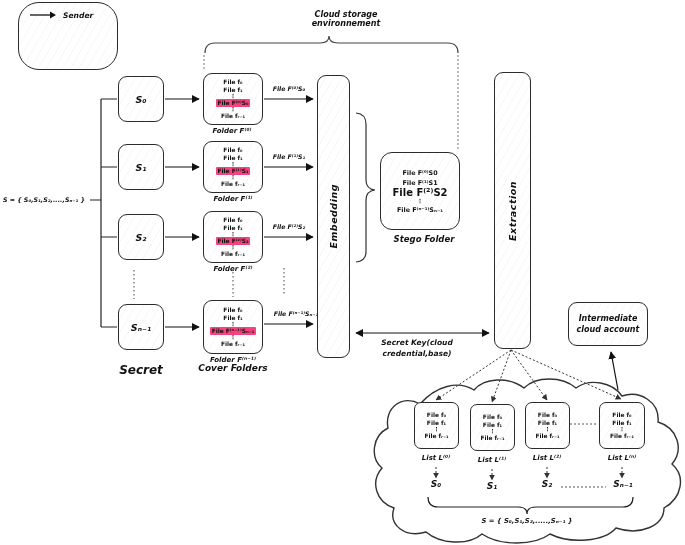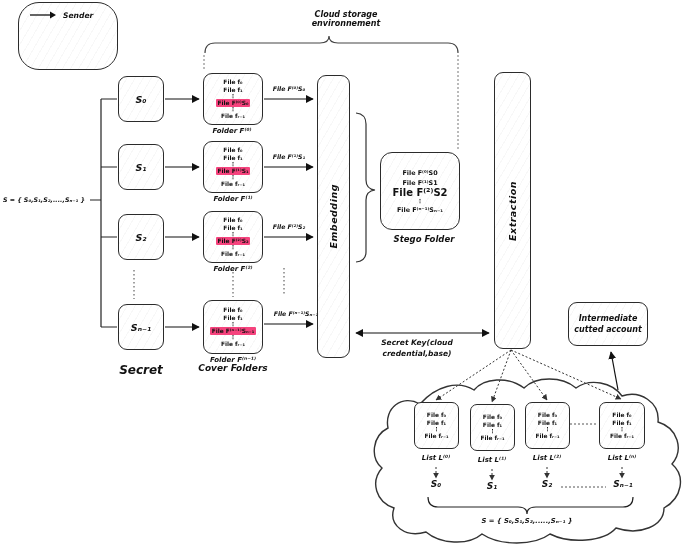--- a/index.html
+++ b/index.html
@@ -161,21 +161,21 @@
   <span class="vdots">⋮</span>
   <span class="file" style="font-size:6.4px">File F⁽ⁿ⁻¹⁾Sₙ₋₁</span>
 </div>
 <div class="abs bi ctr" style="left:379px;top:234px;width:90px;font-size:8.5px">Stego Folder</div>
 
 <div class="abs bi ctr" style="left:112px;top:363px;width:58px;font-size:12px">Secret</div>
 <div class="abs bi ctr" style="left:192px;top:363px;width:82px;font-size:9px">Cover Folders</div>
 
 <div class="abs bi ctr" style="left:363px;top:337px;width:108px;font-size:7.5px;line-height:11px">Secret Key(cloud credential,base)</div>
 
-<div class="abs box flexc bi ctr" style="left:568px;top:302px;width:80px;height:44px;font-size:8px;line-height:11px;padding:2px">Intermediate cutted account</div>
+<div class="abs box flexc bi ctr" style="left:568px;top:302px;width:80px;height:44px;font-size:8px;line-height:11px;padding:2px">Intermediate cloud account</div>
 
 <div class="abs box col" style="left:414px;top:402px;width:45px;height:47px;border-radius:7px">
   <span class="file">File f₀</span>
   <span class="file">File f₁</span>
   <span class="vdots">⋮</span>
   <span class="file">File fᵣ₋₁</span>
 </div>
 <div class="abs box col" style="left:470px;top:404px;width:45px;height:47px;border-radius:7px">
   <span class="file">File f₀</span>
   <span class="file">File f₁</span>

